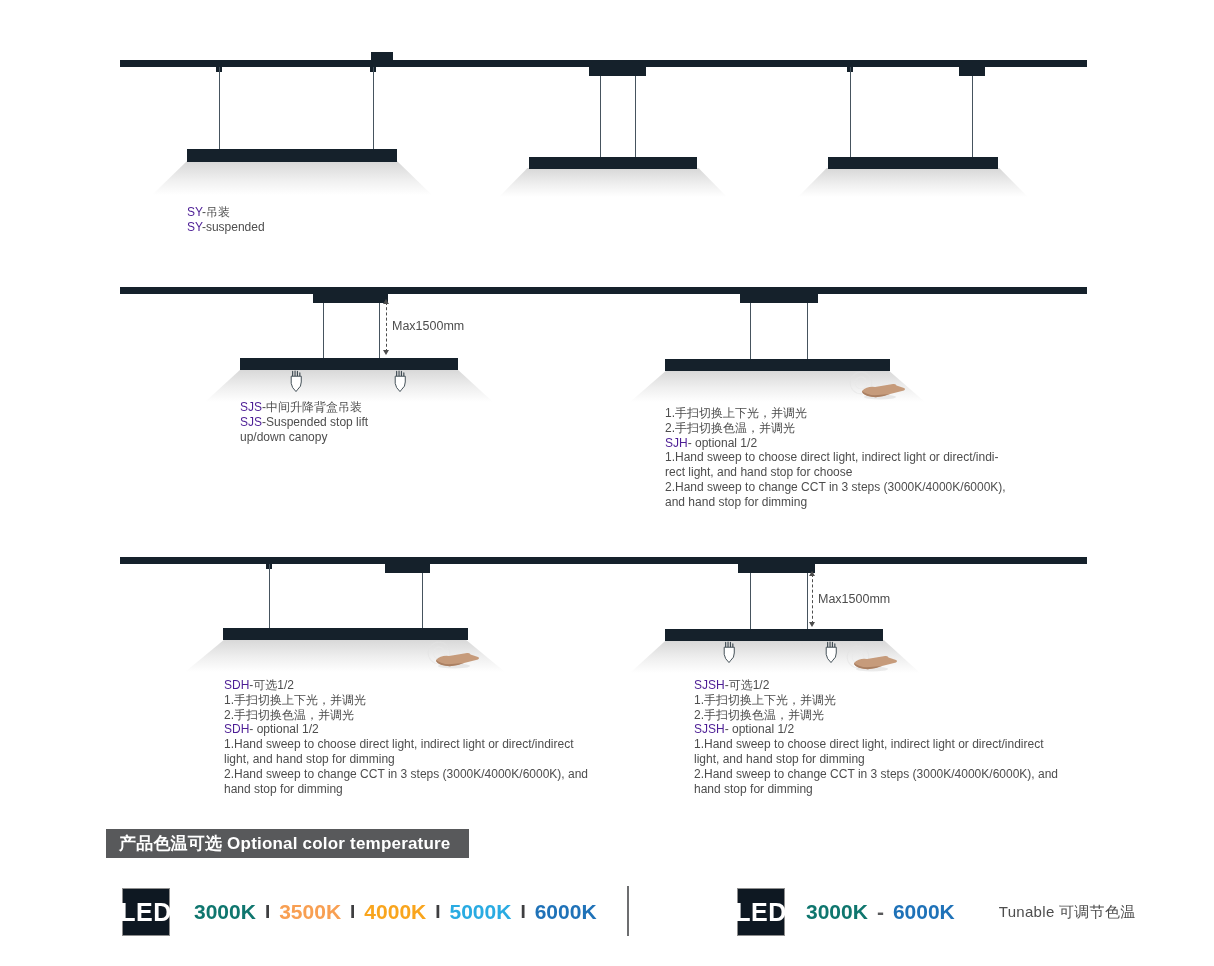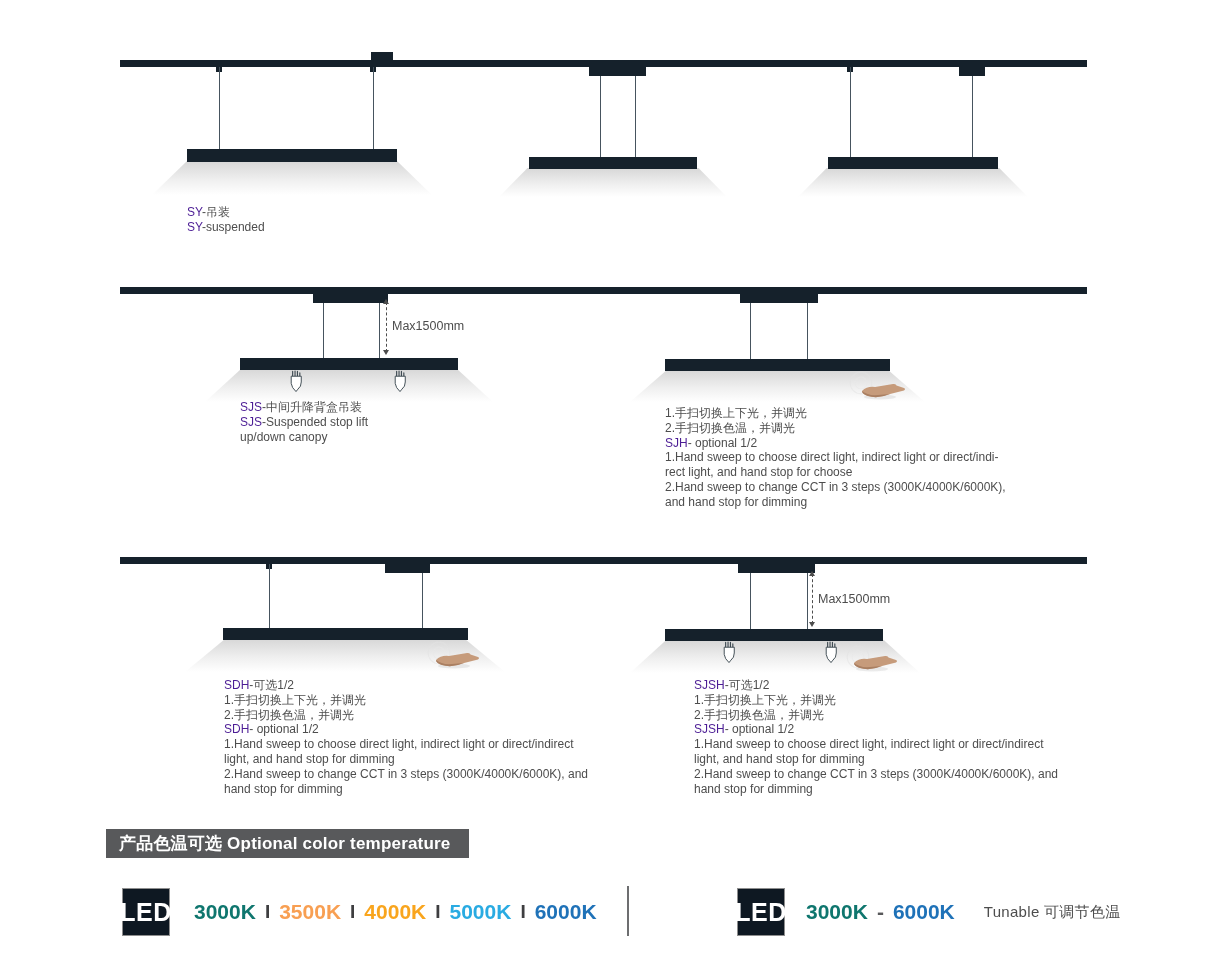--- a/index.html
+++ b/index.html
@@ -27,21 +27,21 @@
   .photo-hand{position:absolute;width:46px;height:20px;}
   .swirl{position:absolute;width:26px;height:26px;opacity:.55;}
   .led-badge{position:absolute;width:48px;height:48px;background:#0E1822;border:1px solid #8E8E8E;
              box-sizing:border-box;display:flex;align-items:center;justify-content:center;
              color:#ffffff;font-weight:700;font-size:25px;letter-spacing:.5px;}
   .temps{position:absolute;display:flex;align-items:center;gap:9px;font-weight:700;font-size:21px;height:48px;white-space:nowrap;}
   .t3000{color:#0f766e}.t3500{color:#F89F52}.t4000{color:#F9A51D}.t5000{color:#29ABE2}.t6000{color:#1F72B8}
   .tsep{color:#3E3E40;font-size:19px;}
   .divider{position:absolute;width:2px;background:#6D6E70;}
   .tun-dash{color:#58595B;}
-  .tun-note{font-size:15px;font-weight:400;color:#4D4D4D;margin-left:20px;letter-spacing:.3px;}
+  .tun-note{font-size:15px;font-weight:400;color:#4D4D4D;margin-left:35px;letter-spacing:.3px;}
 </style>
 </head>
 <body>
 
 <div class="page">
 
 
   <div class="bar" style="left:120px;top:60px;width:967px;"></div>
   <div class="canopy" style="left:371px;top:52px;width:22px;height:8px;"></div>
 

